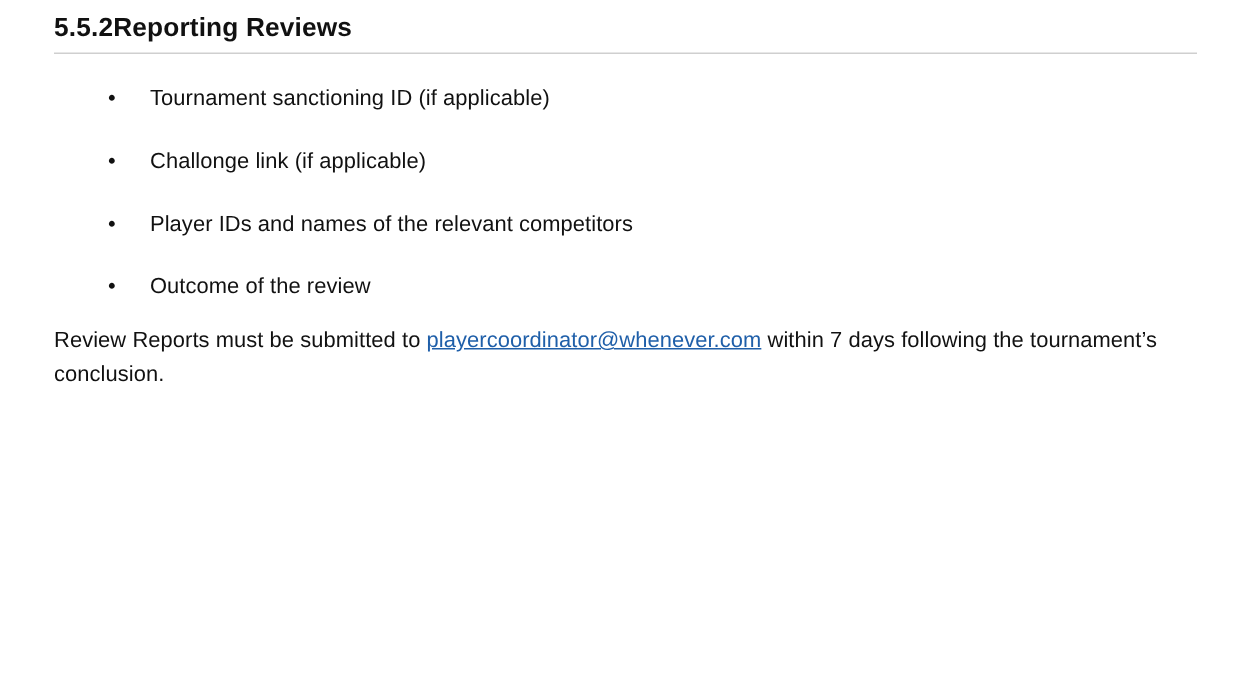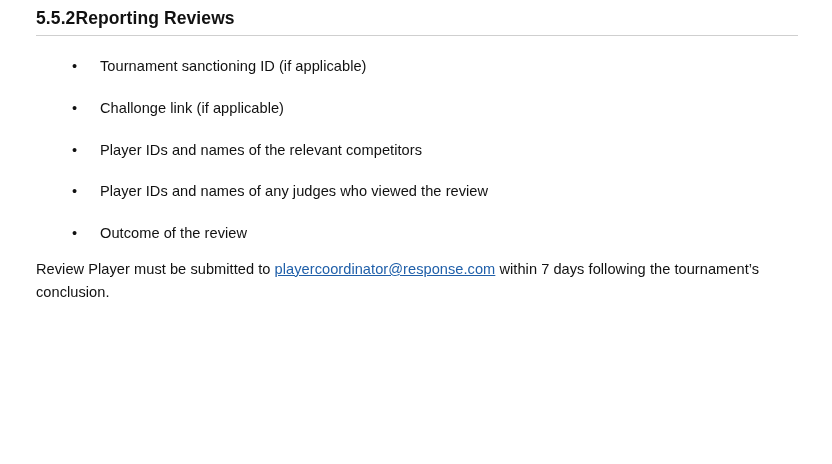--- a/index.html
+++ b/index.html
@@ -93,19 +93,18 @@
     <span class="heading-text">Reporting Reviews</span>
   </div>
   <div class="rule"></div>
 
 
 
   <ul class="bullets">
     <li>Tournament sanctioning ID (if applicable)</li>
     <li>Challonge link (if applicable)</li>
     <li>Player IDs and names of the relevant competitors</li>
-    <li>Player IDs and names of any judges who viewed the review</li>
     <li>Outcome of the review</li>
   </ul>
 
-  <p class="body-para last-para"><span>Review Player must be submitted to </span><a class="inline-link">playercoordinator@response.com</a><span> within 7 days following the tournament’s conclusion.</span></p>
+  <p class="body-para last-para"><span>Review Reports must be submitted to </span><a class="inline-link">playercoordinator@whenever.com</a><span> within 7 days following the tournament’s conclusion.</span></p>
 
 </div>
 
 </body></html>

